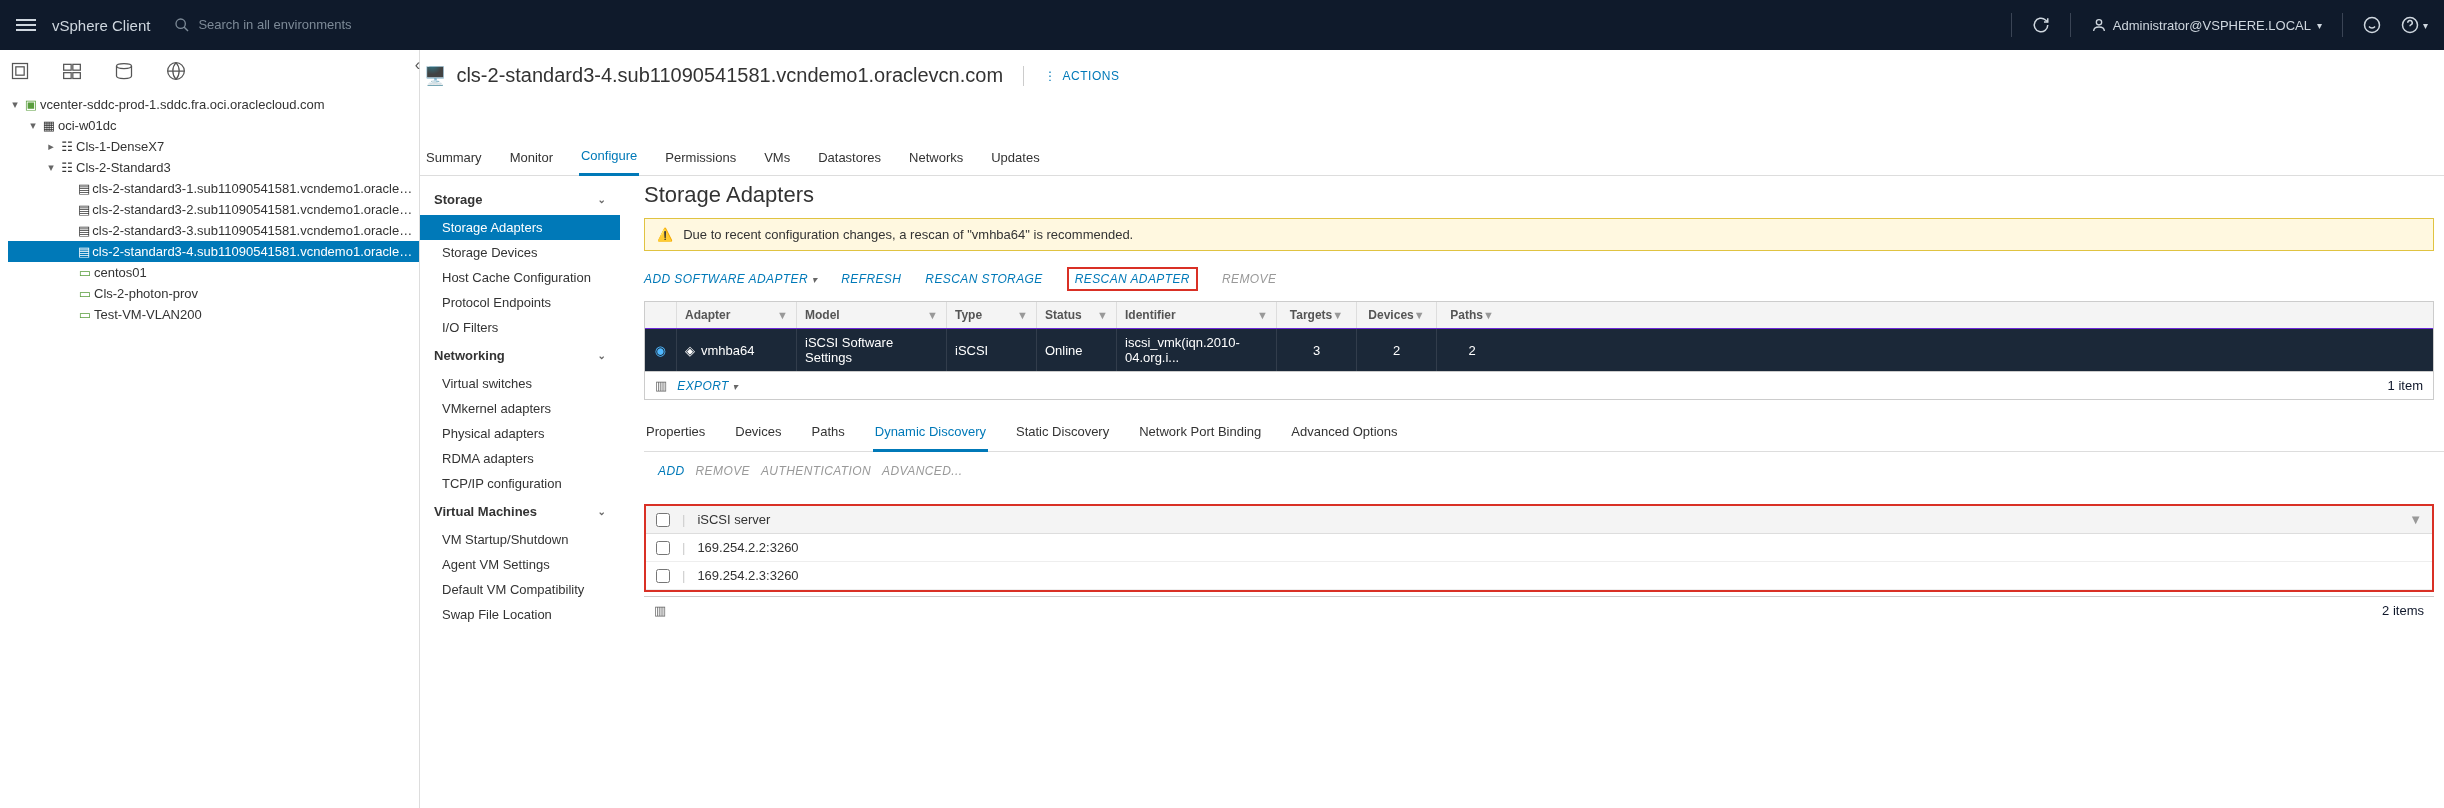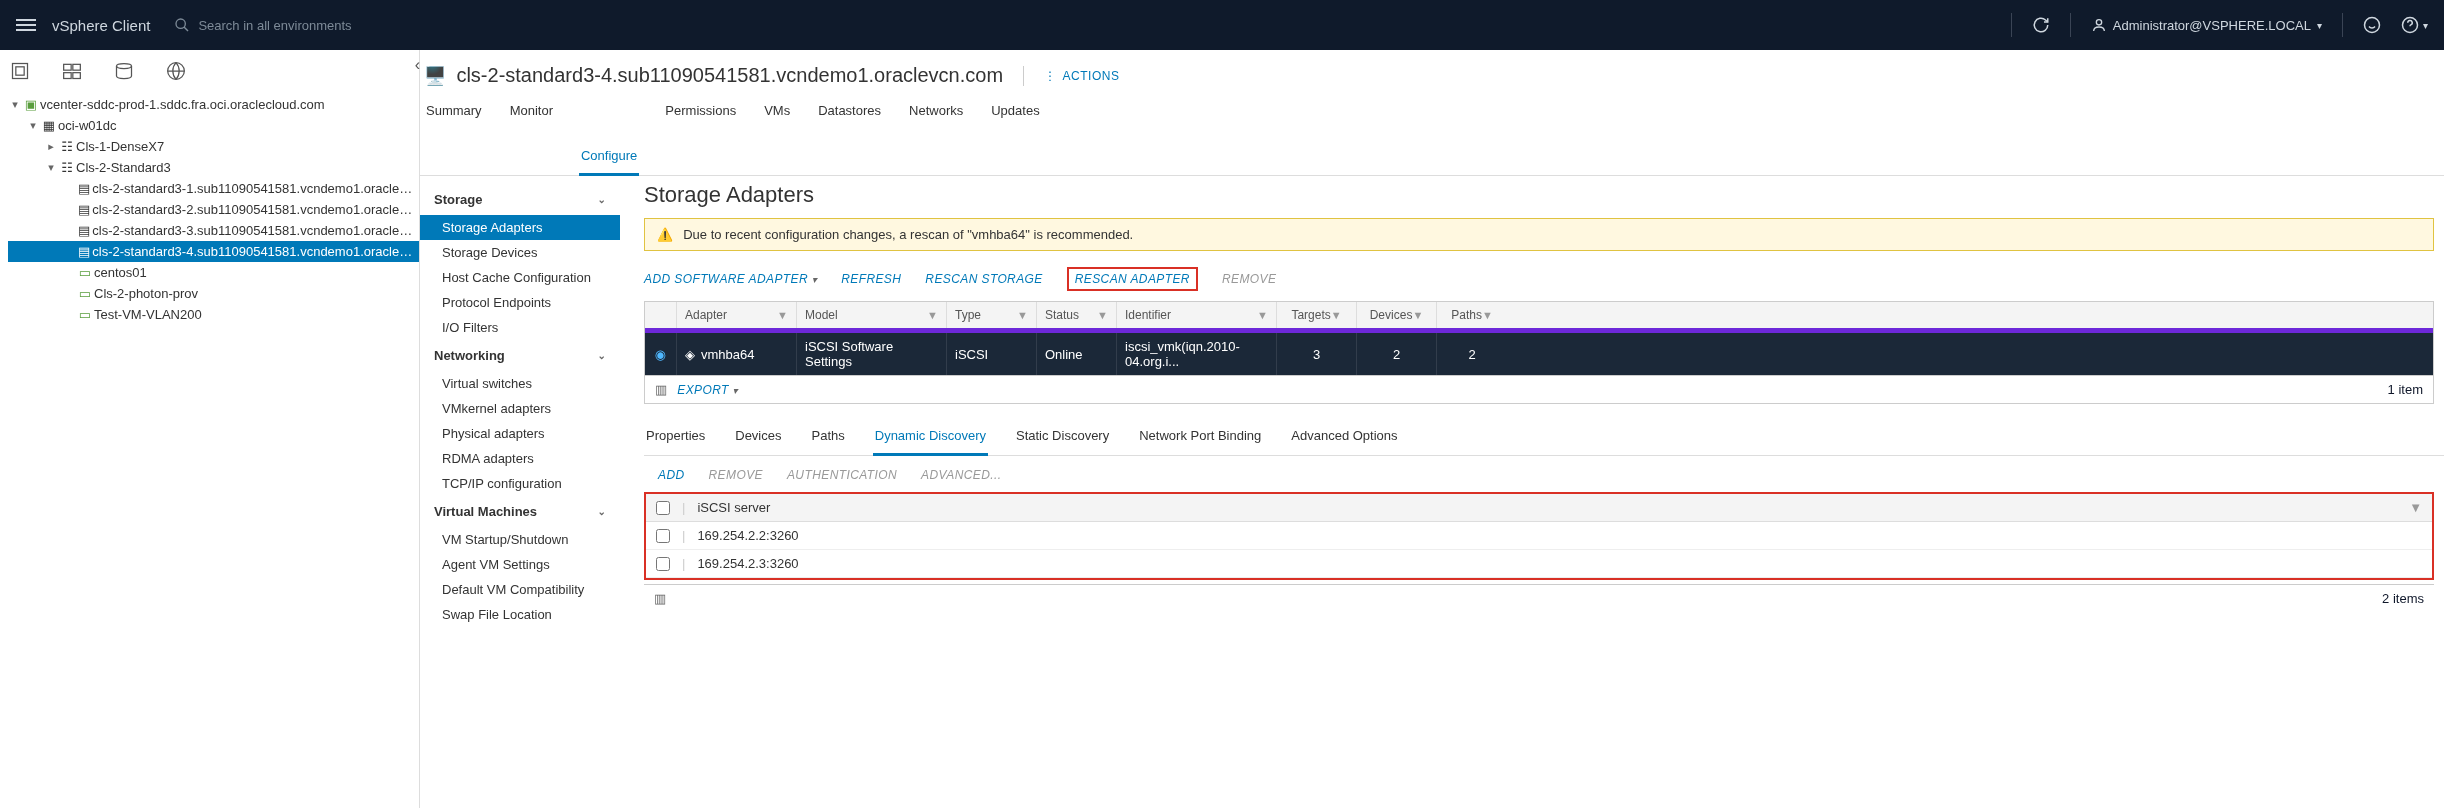--- a/index.html
+++ b/index.html
@@ -3,21 +3,21 @@
 <meta charset="utf-8">
 <style>
 * { box-sizing: border-box; margin: 0; padding: 0; font-family: "Segoe UI", Arial, sans-serif; }
 body { background: #fff; font-size: 13px; color: #333; overflow: hidden; }
 
 
 .topbar { background: #0f1a2b; color: #cfd7df; height: 50px; display: flex; align-items: center; padding: 0 16px; }
 .menu-icon { width: 20px; margin-right: 16px; cursor: pointer; }
 .menu-icon div { height: 2px; background: #cfd7df; margin: 3px 0; }
 .app-title { font-size: 15px; margin-right: 24px; }
-.search-box { display: flex; align-items: center; flex: 1; color: #7d8a97; }
+.search-box { display: flex; flex: 1; color: #7d8a97; }
 .search-box svg { margin-right: 8px; }
 .top-right { display: flex; align-items: center; gap: 20px; }
 .top-right > * { cursor: pointer; display: flex; align-items: center; }
 .top-sep { width:1px; height:24px; background:#3a4455; }
 
 
 .workspace { display: flex; height: calc(100vh - 50px); }
 
 
 .left-panel { width: 420px; border-right: 1px solid #ddd; display: flex; flex-direction: column; position: relative; }
@@ -31,21 +31,21 @@
 .tree-icon { width: 18px; text-align: center; }
 .tree-label { overflow: hidden; text-overflow: ellipsis; }
 
 
 .main { flex: 1; display: flex; flex-direction: column; overflow: hidden; }
 .header-row { display: flex; align-items: center; padding: 14px 0 4px 4px; gap: 10px; }
 .host-icon { font-size: 18px; }
 .page-title { font-size: 20px; color: #333; }
 .title-sep { width:1px; height:20px; background:#ccc; margin: 0 10px; }
 .actions-link { color: #0079b8; font-size: 12px; letter-spacing: .5px; cursor: pointer; display:flex; align-items:center; gap:6px; }
-.tabs { display: flex; gap: 24px; padding: 6px 0 0 4px; border-bottom: 1px solid #ddd; }
+.tabs { display: flex; gap: 24px; padding: 6px 0 0 4px; border-bottom: 1px solid #ddd; align-items: flex-end; }
 .tab { padding: 6px 2px 10px 2px; cursor: pointer; color: #333; }
 .tab.active { color: #0079b8; border-bottom: 3px solid #0079b8; margin-bottom: -1px; margin-top: 45px; }
 
 .content-row { display: flex; flex: 1; overflow: hidden; }
 
 
 .config-menu { width: 200px; padding: 8px 0; }
 .config-group { padding: 8px 14px; font-weight: 600; color: #333; display: flex; justify-content: space-between; align-items: center; cursor: pointer; }
 .config-item { padding: 5px 8px 5px 22px; cursor: pointer; color: #333; }
 .config-item.active { background: #0079b8; color: #fff; }
@@ -54,35 +54,35 @@
 .right-content { flex: 1; padding: 6px 0 0 24px; overflow: auto; }
 .section-title { font-size: 22px; color: #333; margin-bottom: 10px; }
 .alert-box { border: 1px solid #e0c341; background: #fff8e0; padding: 8px 12px; display: flex; align-items: center; gap: 10px; margin-bottom: 10px; margin-right: 10px; }
 .actions-row { display: flex; align-items: center; gap: 24px; padding: 6px 0 10px 0; }
 .action-link { color: #0079b8; font-size: 12px; letter-spacing: .4px; cursor: pointer; font-style: italic; }
 .action-link.disabled { color: #999; cursor: default; }
 .action-highlight { border: 2px solid #d93025; padding: 3px 6px; }
 
 
 .tbl { border: 1px solid #ccc; margin-right: 10px; }
-.tbl-head { display: flex; background: #f4f4f4; border-bottom: 5px solid #6d28d9; }
+.tbl-head { display: flex; background: #f4f4f4; border-bottom: 1px solid #6d28d9; font-weight: bold; }
 .th { padding: 6px 8px; border-right: 1px solid #ddd; color: #555; font-size: 12px; display: flex; align-items: center; justify-content: space-between; }
 .th .filter { color: #999; font-size: 11px; }
 .tbl-row { display: flex; background: #1b2838; color: #fff; }
 .td { padding: 6px 8px; border-right: 1px solid rgba(255,255,255,0.1); display: flex; align-items: center; gap: 6px; }
 .tbl-foot { display: flex; justify-content: space-between; align-items: center; padding: 6px 10px; color: #0079b8; border-top: 1px solid #ccc; }
 .foot-left { display:flex; align-items:center; gap:10px; }
 .count-text { color: #0f172a; }
 
 
 .subtabs { display: flex; gap: 26px; margin-top: 18px; border-bottom: 1px solid #ddd; }
 .subtab { padding: 6px 2px 10px 2px; cursor: pointer; }
 .subtab.active { color: #0079b8; border-bottom: 3px solid #0079b8; margin-bottom: -1px; }
 
-.sub-actions { display: flex; gap: 24px; padding: 12px 0 10px 14px; font-size: 12px; letter-spacing: .5px; }
+.sub-actions { display: flex; gap: 11px; padding: 12px 0 26px 14px; font-size: 12px; letter-spacing: .5px; }
 
 
 .srv-tbl { border: 2px solid #d93025; margin-right: 10px; }
 .srv-head { display: flex; background: #f4f4f4; padding: 6px 10px; border-bottom: 1px solid #ddd; align-items: center; justify-content: space-between; }
 .srv-row { display: flex; padding: 6px 10px; border-bottom: 1px solid #eee; align-items: center; gap: 12px; }
 .srv-foot { display: flex; justify-content: space-between; padding: 6px 10px; border-top: 1px solid #ccc; margin-right:10px; margin-top:4px; }
 input[type=checkbox] { width: 14px; height: 14px; }
 
 
 .c-radio { width: 32px; justify-content:center; }

